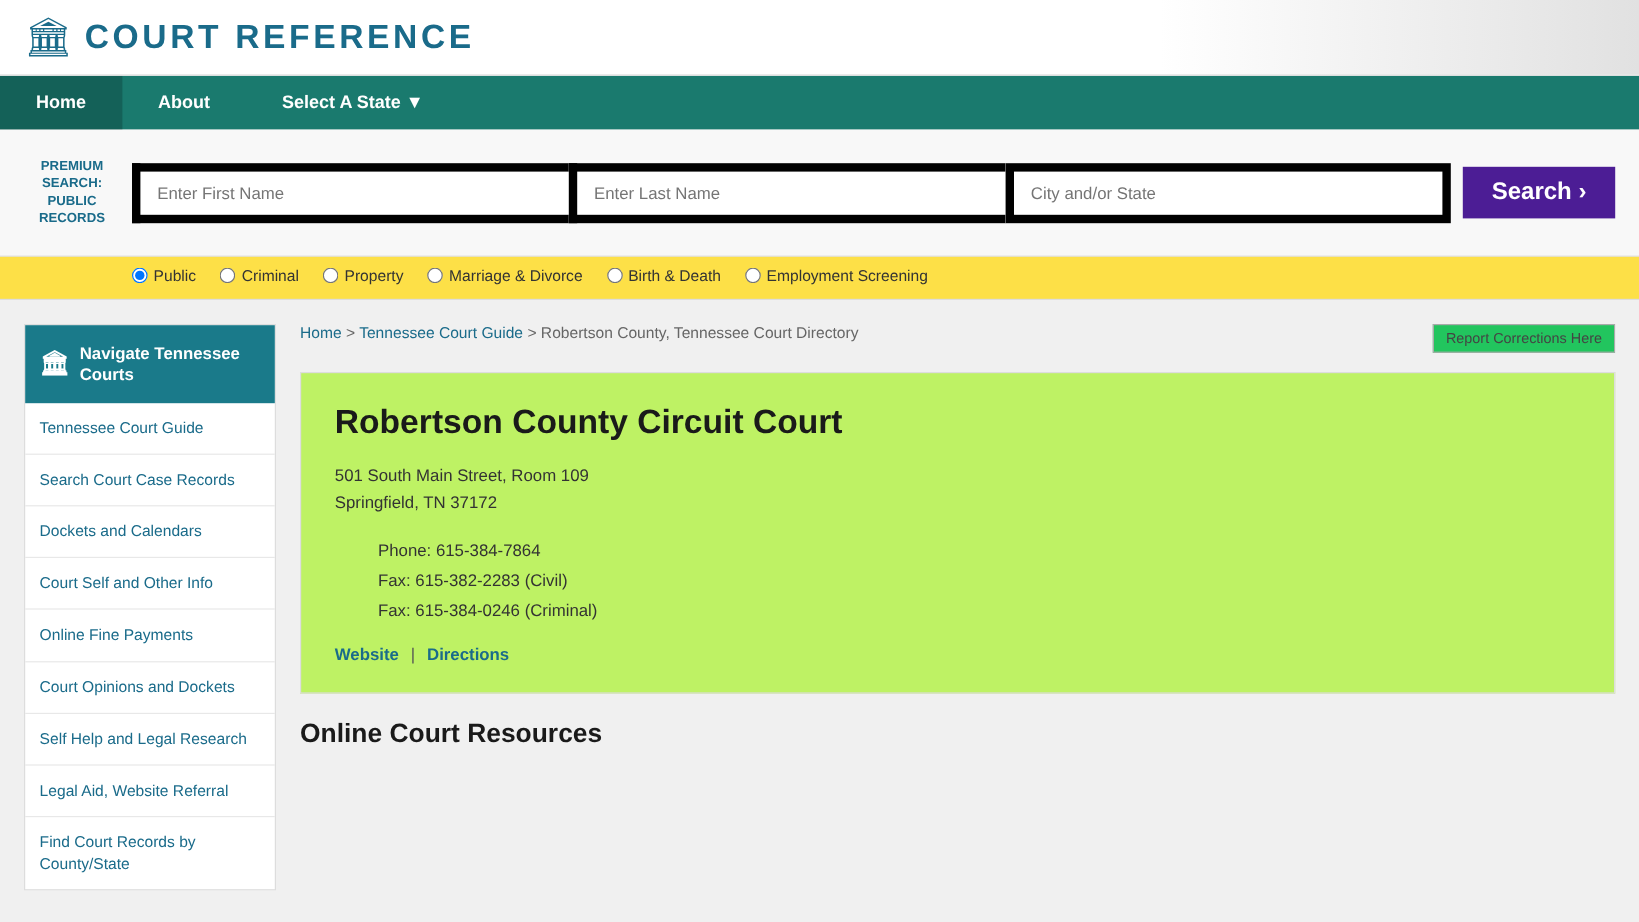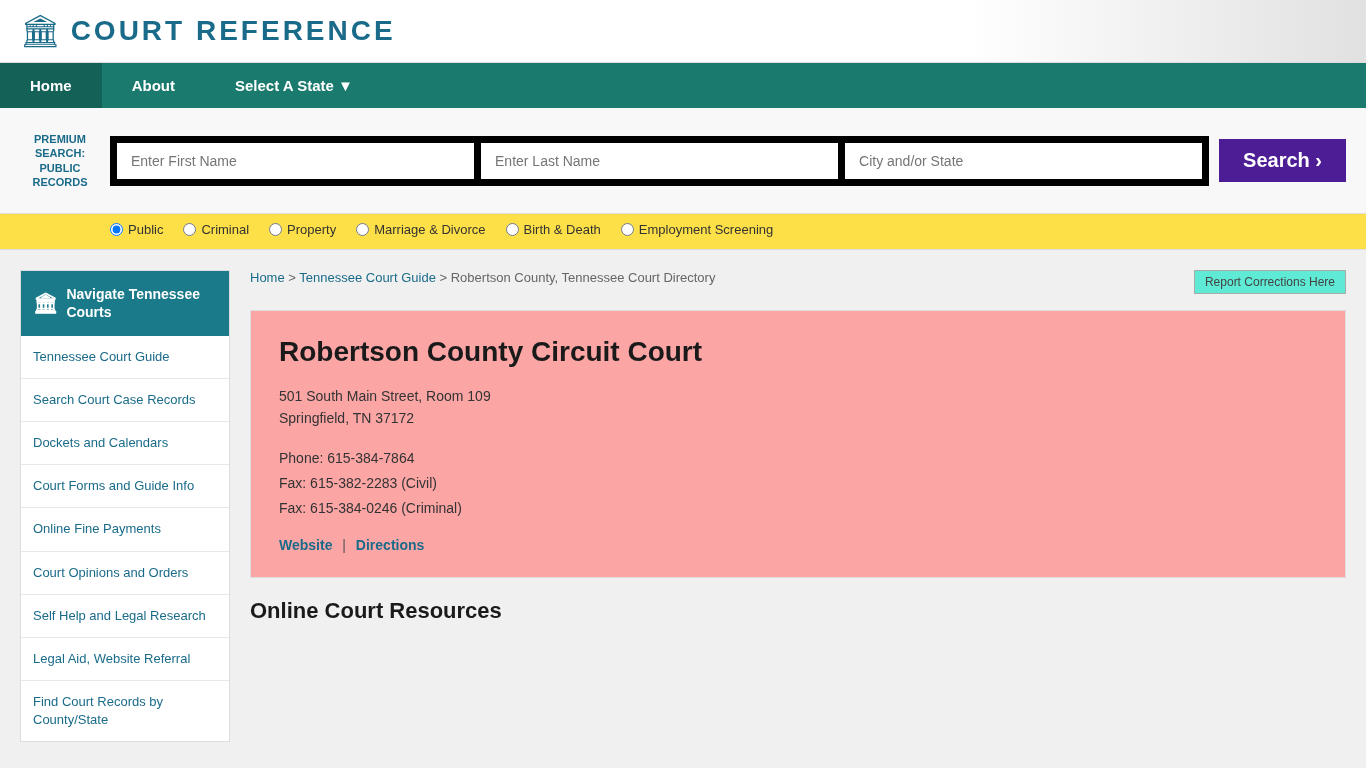--- a/index.html
+++ b/index.html
@@ -178,31 +178,31 @@
       color: #666;
       margin-bottom: 15px;
     }
     .breadcrumb a {
       color: #1a6b8a;
       text-decoration: none;
     }
 
     .report-btn {
       float: right;
-      background: #5eead4;
+      background: #22c55e;
       border: 1px solid #aaa;
       padding: 4px 10px;
       font-size: 12px;
       color: #444;
       cursor: pointer;
       margin-bottom: 2px;
     }
 
     .court-card {
-      background: #fca5a5;
+      background: #bef264;
       border: 1px solid #ddd;
       padding: 24px 28px;
       margin-bottom: 20px;
       clear: both;
     }
     .court-title {
       font-size: 28px;
       font-weight: bold;
       color: #1a1a1a;
       margin-bottom: 16px;
@@ -212,20 +212,21 @@
       font-size: 14px;
       color: #333;
       margin-bottom: 16px;
       line-height: 1.6;
     }
     .court-contact {
       font-size: 14px;
       color: #333;
       margin-bottom: 16px;
       line-height: 1.8;
+      margin-left: 36px;
     }
     .court-links {
       font-size: 14px;
     }
     .court-links a {
       color: #1a6b8a;
       font-weight: bold;
       text-decoration: none;
     }
     .court-links .separator {
@@ -298,23 +299,23 @@
 
   <aside class="sidebar">
     <div class="sidebar-nav">
       <div class="sidebar-header">
         <span class="sidebar-header-icon">🏛</span>
         <span>Navigate Tennessee Courts</span>
       </div>
       <div class="sidebar-item">Tennessee Court Guide</div>
       <div class="sidebar-item">Search Court Case Records</div>
       <div class="sidebar-item">Dockets and Calendars</div>
-      <div class="sidebar-item">Court Forms and Guide Info</div>
+      <div class="sidebar-item">Court Self and Other Info</div>
       <div class="sidebar-item">Online Fine Payments</div>
-      <div class="sidebar-item">Court Opinions and Orders</div>
+      <div class="sidebar-item">Court Opinions and Dockets</div>
       <div class="sidebar-item">Self Help and Legal Research</div>
       <div class="sidebar-item">Legal Aid, Website Referral</div>
       <div class="sidebar-item">Find Court Records by County/State</div>
     </div>
   </aside>
 
   <main class="content">
 
     <div style="overflow:hidden; margin-bottom:10px;">
       <button class="report-btn">Report Corrections Here</button>

